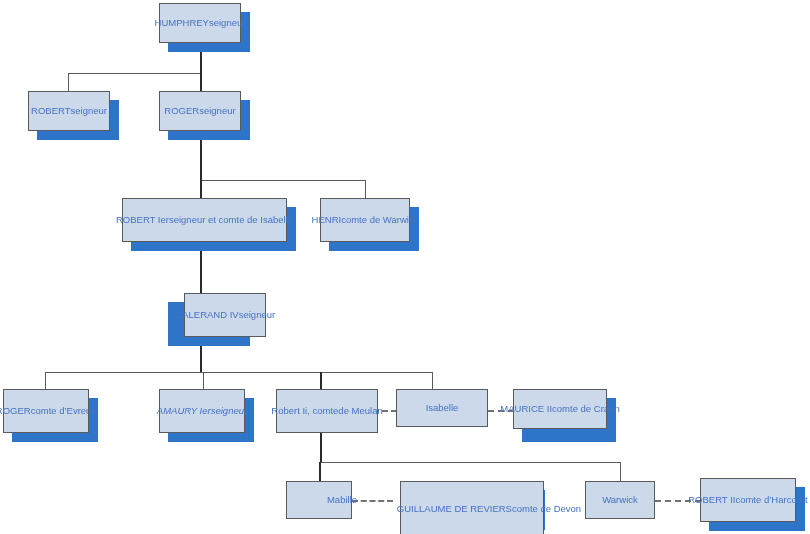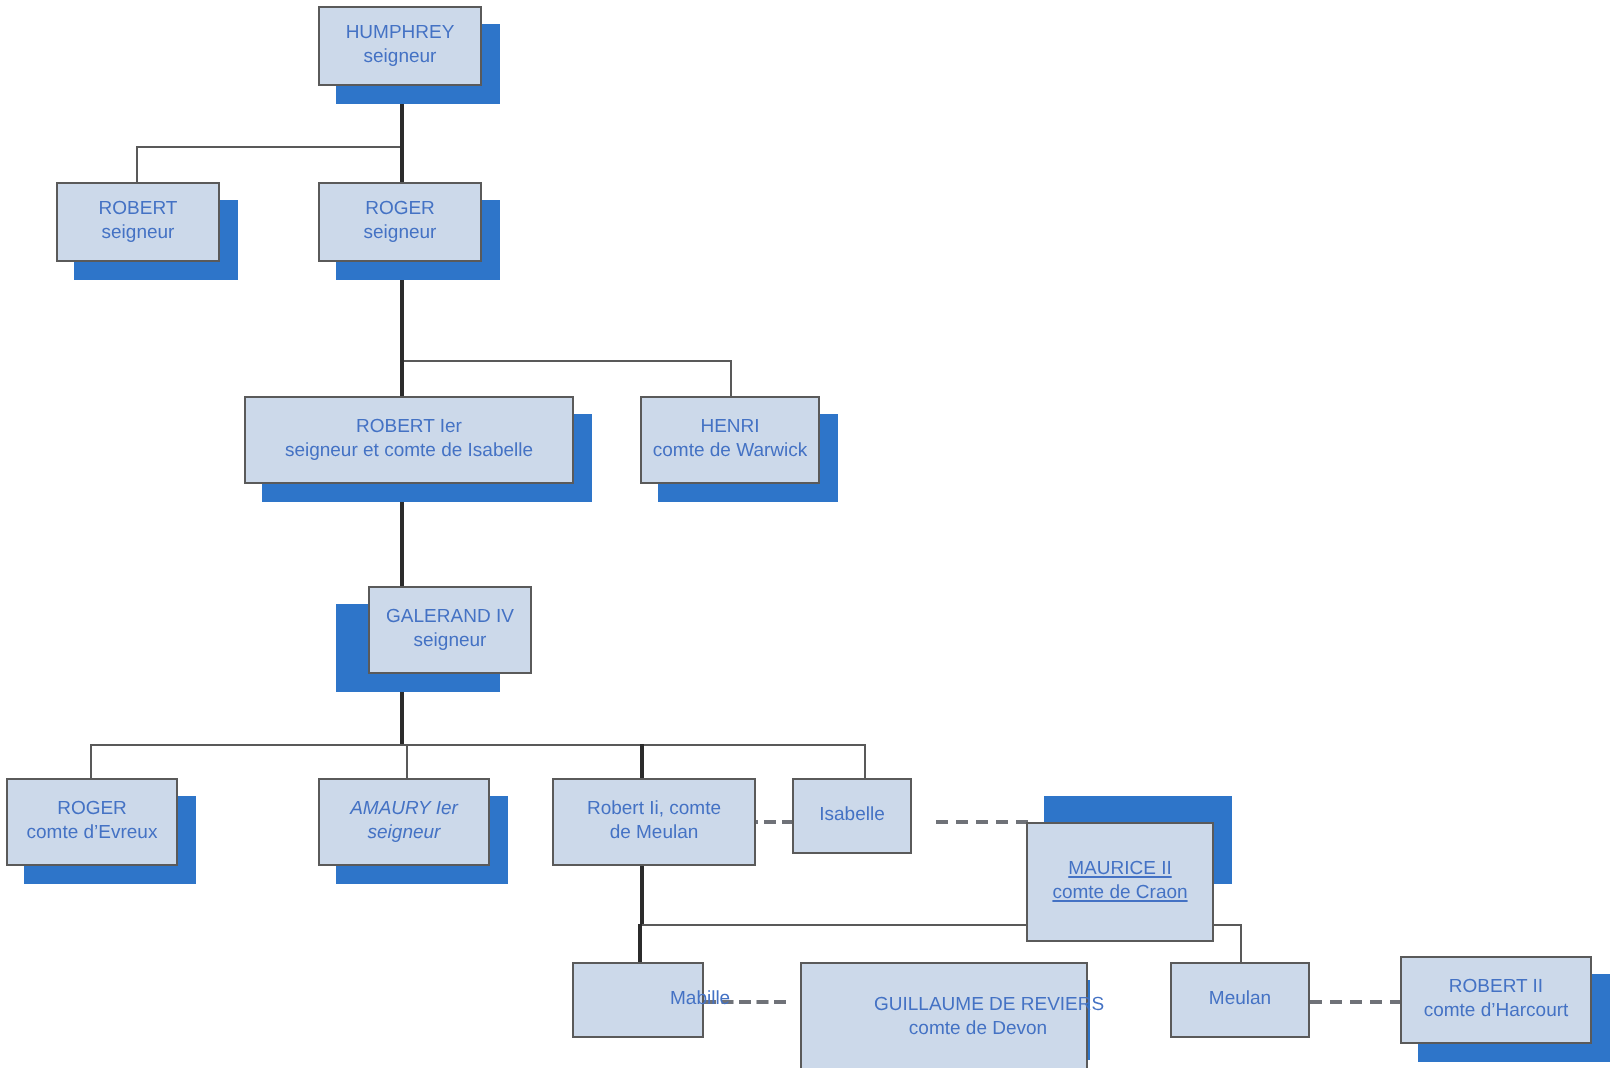--- a/index.html
+++ b/index.html
@@ -36,21 +36,22 @@
   .node {
     position: absolute;
     box-sizing: border-box;
     background: #ccd9ea;
     border: 1px solid #5a5a5a;
     color: #4472c4;
     font-size: 9.5px;
     line-height: 12px;
     text-align: center;
     display: flex;
-    flex-direction: column;
+    flex-direction: row;
+    align-items: center;
     justify-content: center;
     z-index: 3;
     padding: 0 2px;
   }
   .node .l1, .node .l2 {
     display: block;
     white-space: nowrap;
   }
   .shadow {
     position: absolute;
@@ -125,34 +126,34 @@
       <span class="l2">comte d’Evreux</span>
     </div>
     <div class="node" style="left: 159px; top: 389px; width: 86px; height: 44px; font-style: italic;">
       <span class="l1">AMAURY Ier</span>
       <span class="l2">seigneur</span>
     </div>
     <div class="node" style="left: 276px; top: 389px; width: 102px; height: 44px;">
       <span class="l1">Robert Ii, comte</span>
       <span class="l2">de Meulan</span>
     </div>
-    <div class="node" style="left: 396px; top: 389px; width: 60px; height: 38px;">
+    <div class="node" style="left: 396px; top: 389px; width: 92px; height: 38px;">
       <span class="l1">Isabelle</span>
     </div>
-    <div class="node" style="left: 513px; top: 411px; width: 94px; height: 60px; text-decoration: underline;">
+    <div class="node" style="left: 513px; top: 389px; width: 94px; height: 40px;">
       <span class="l1">MAURICE II</span>
       <span class="l2">comte de Craon</span>
     </div>
     <div class="node" style="left: 286px; top: 481px; width: 66px; height: 38px; padding-left: 48px;">
       <span class="l1">Mabille</span>
     </div>
     <div class="node" style="left: 400px; top: 481px; width: 144px; height: 56px; padding-left: 36px;">
       <span class="l1">GUILLAUME DE REVIERS</span>
       <span class="l2">comte de Devon</span>
     </div>
     <div class="node" style="left: 585px; top: 481px; width: 70px; height: 38px;">
-      <span class="l1">Meulan</span>
+      <span class="l1">Warwick</span>
     </div>
     <div class="node" style="left: 700px; top: 478px; width: 96px; height: 44px;">
       <span class="l1">ROBERT II</span>
       <span class="l2">comte d’Harcourt</span>
     </div>
   </div>
 
 </body></html>

